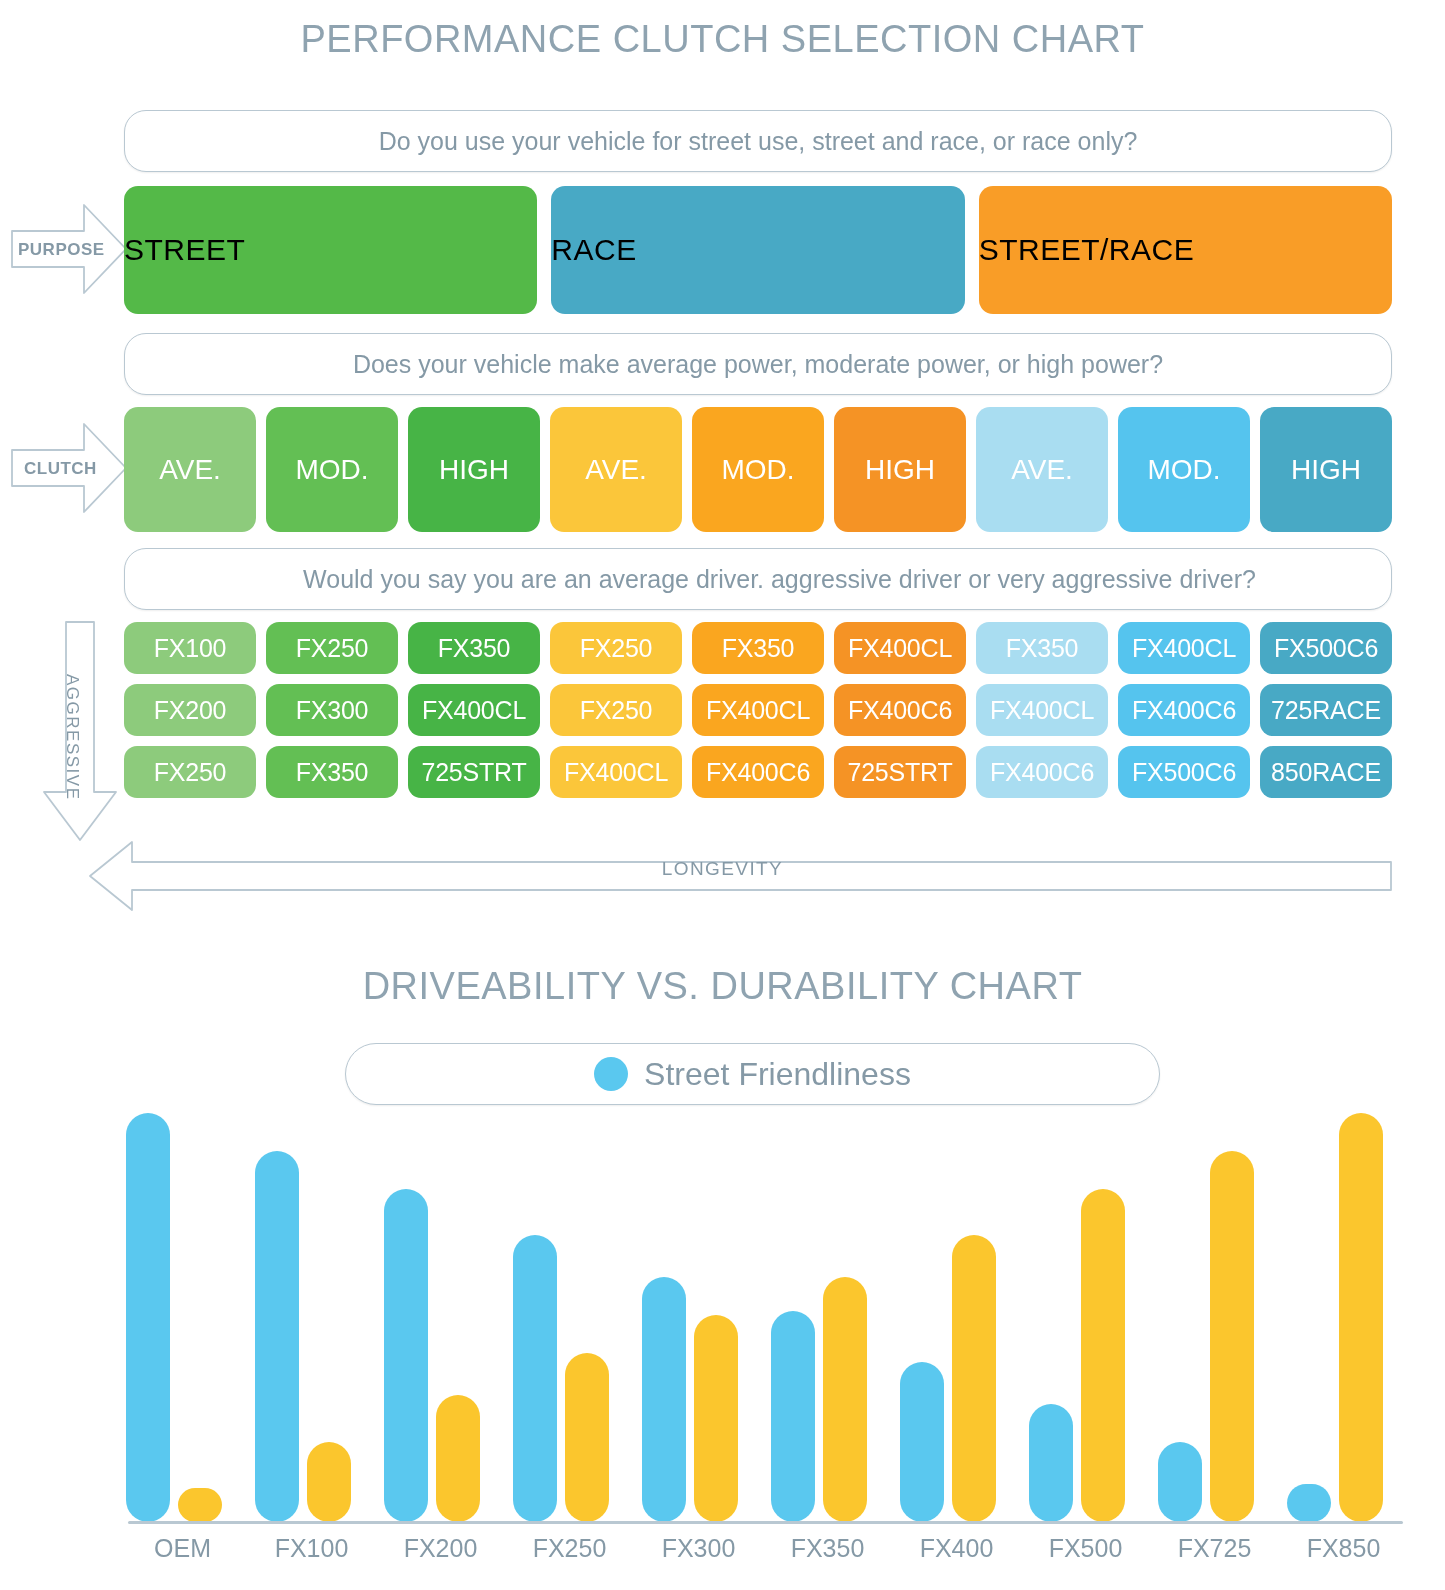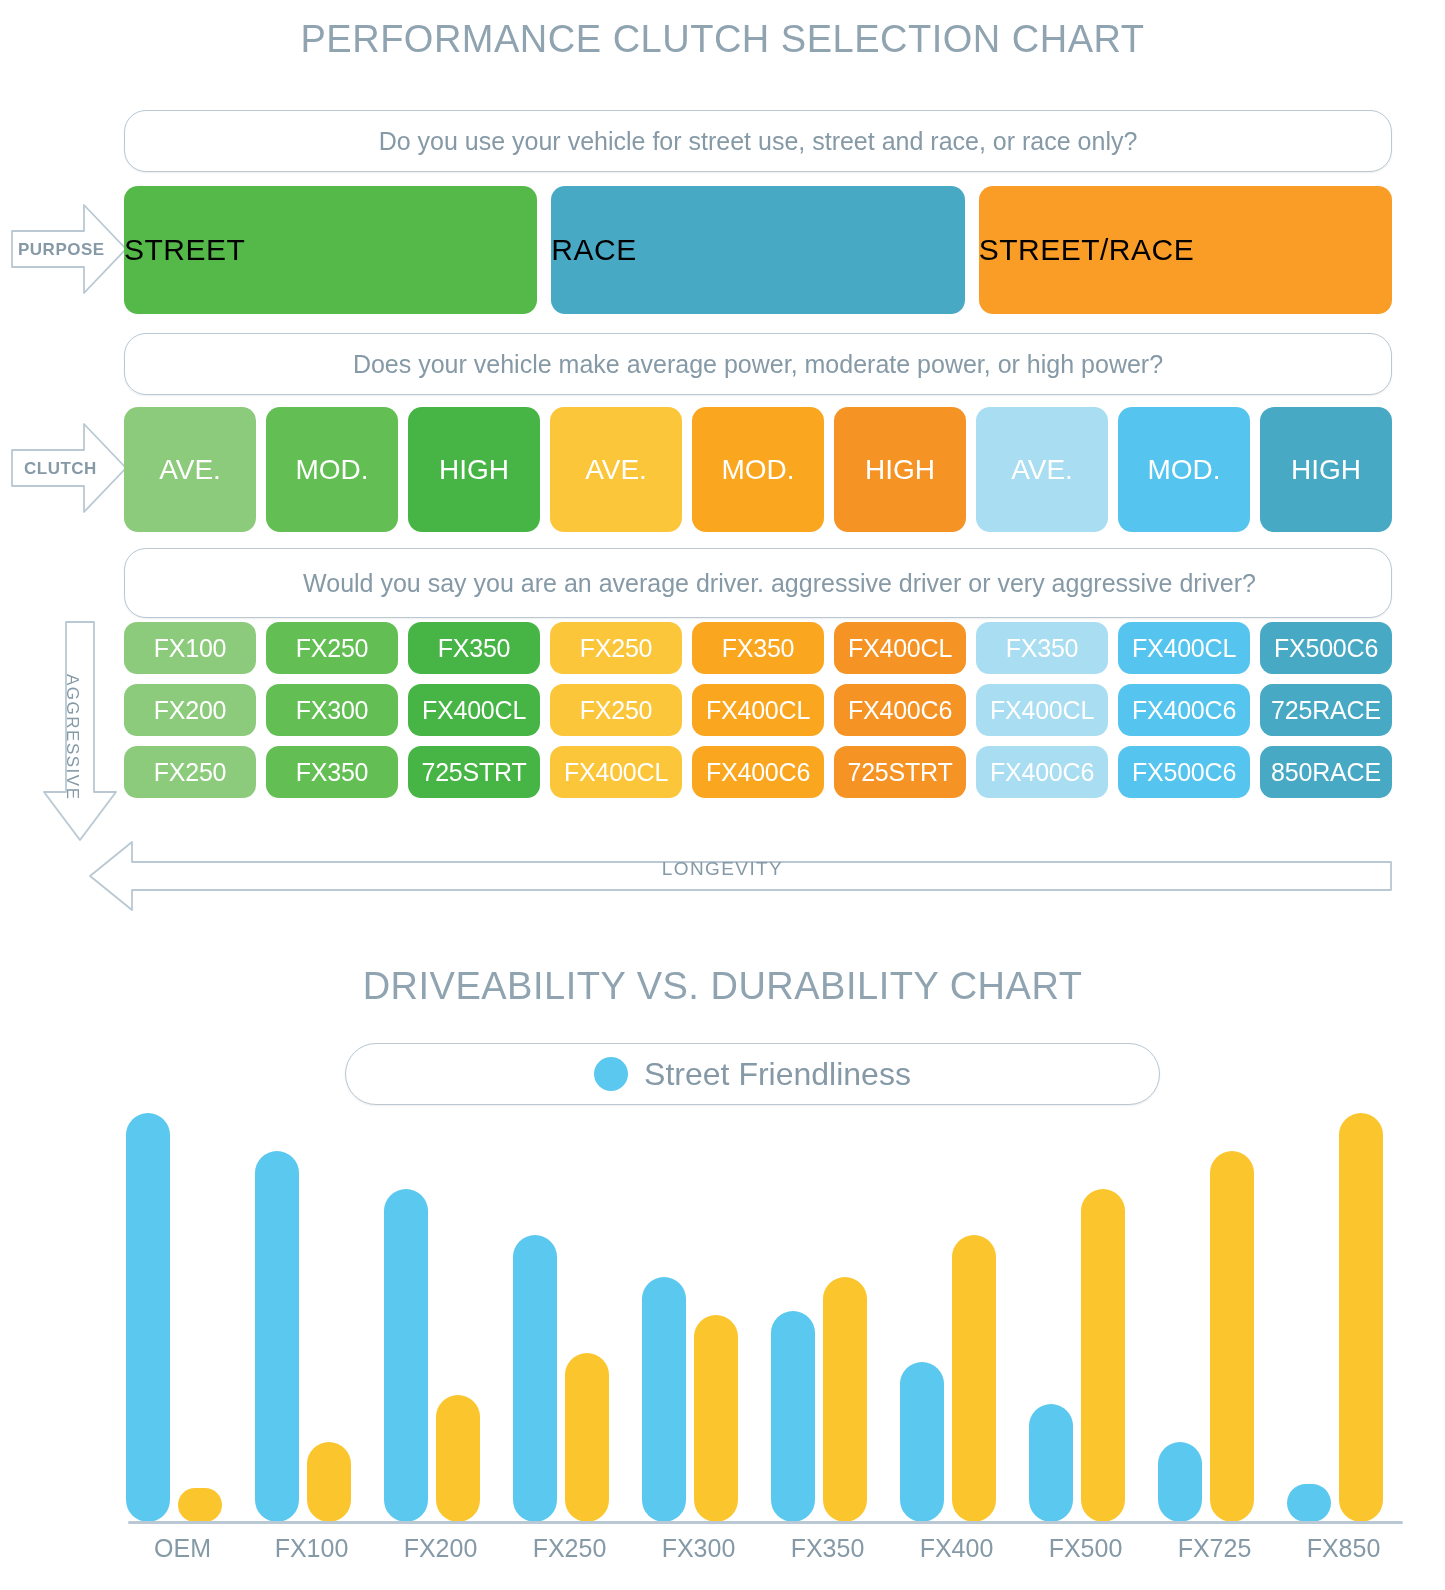--- a/index.html
+++ b/index.html
@@ -17,21 +17,21 @@
 
   .qbox{
     position:absolute;left:124px;width:1268px;
     border:1.6px solid #b9c8d2;border-radius:22px;background:#fff;
     display:flex;align-items:center;justify-content:center;
     color:#8599a6;font-size:25px;box-sizing:border-box;
     box-shadow:0 1px 2px rgba(0,0,0,.07);
   }
   #q1{top:110px;height:62px;}
   #q2{top:333px;height:62px;}
-  #q3{top:548px;height:70px;padding-left:43px;}
+  #q3{top:548px;height:62px;padding-left:43px;}
 
   .purpose-row{position:absolute;top:186px;left:124px;width:1268px;height:128px;display:flex;gap:14px;}
   .purpose-cell{
     flex:1;border-radius:14px;display:flex;align-items:center;justify-content:flex-start;
     color:#000000;font-size:30px;letter-spacing:.5px;
   }
 
   .power-row{position:absolute;top:407px;left:124px;width:1268px;height:125px;display:flex;gap:10px;}
   .power-cell{
     flex:1;border-radius:14px;display:flex;align-items:center;justify-content:center;

